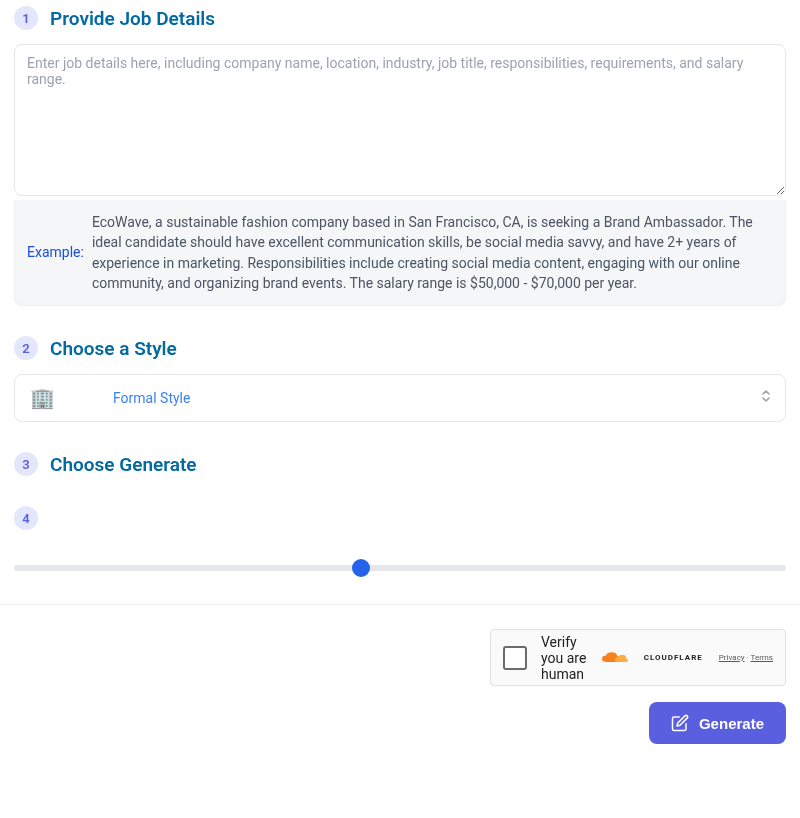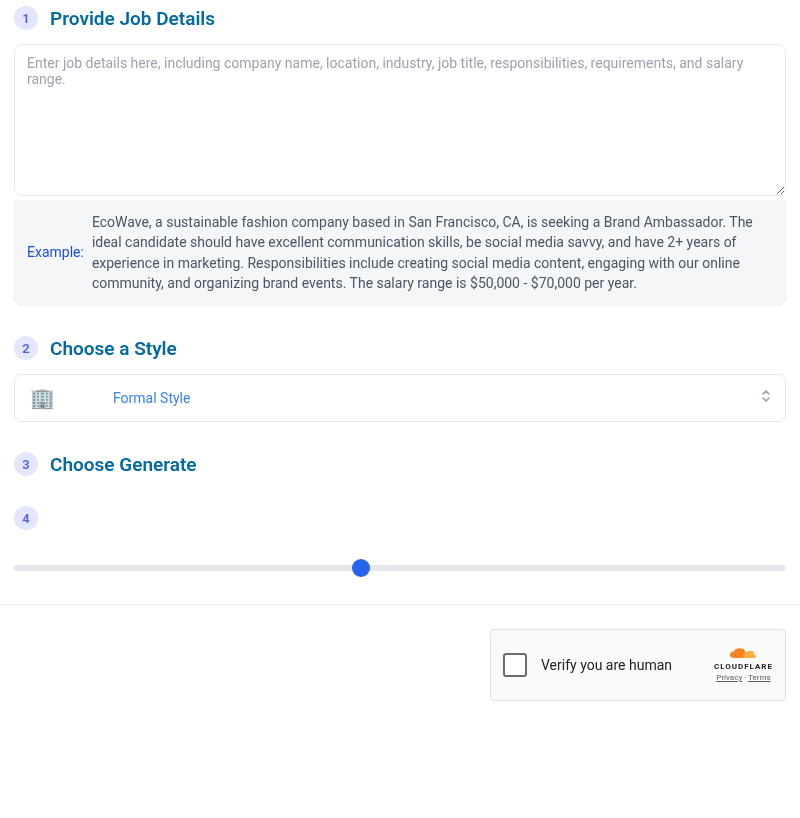--- a/index.html
+++ b/index.html
@@ -145,21 +145,21 @@
   }
   .footer {
     padding: 24px 14px 14px 14px;
     display: flex;
     flex-direction: column;
     align-items: flex-end;
     gap: 16px;
   }
   .captcha-box {
     width: 296px;
-    height: 72px;
+    height: 57px;
     border: 1px solid #e1e1e1;
     background: #fafafa;
     border-radius: 4px;
     display: flex;
     align-items: center;
     padding: 0 12px;
     gap: 14px;
     position: relative;
   }
   .captcha-check {
@@ -170,23 +170,23 @@
     background: #fff;
     cursor: pointer;
   }
   .captcha-text {
     font-size: 14px;
     color: #222;
     flex: 1;
   }
   .captcha-right {
     display: flex;
-    flex-direction: column;
-    align-items: center;
-    gap: 2px;
+    flex-direction: row;
+    align-items: center;
+    gap: 16px;
   }
   .cloudflare-logo {
     display: flex;
     align-items: flex-end;
     gap: 1px;
   }
   .cf-cloud {
     width: 26px;
     height: 12px;
     display: block;
@@ -304,13 +304,22 @@
           <path d="M20 12 Q16 12 16 9 Q16 6 20 6 Q21 3 25 3 Q30 3 30 8 Q32 8 32 10 Q32 12 29 12 Z" fill="#fbad41"></path>
         </svg>
       </div>
       <div class="cf-word">CLOUDFLARE</div>
       <div class="cf-links">
         <a>Privacy</a><span> · </span><a>Terms</a>
       </div>
     </div>
   </div>
 
+  <button class="generate-btn">
+    <span class="gen-icon">
+      <svg width="18" height="18" viewBox="0 0 24 24" fill="none" stroke="#ffffff" stroke-width="2" stroke-linecap="round" stroke-linejoin="round">
+        <path d="M11 4H4a2 2 0 0 0-2 2v14a2 2 0 0 0 2 2h14a2 2 0 0 0 2-2v-7"></path>
+        <path d="M18.5 2.5a2.121 2.121 0 0 1 3 3L12 15l-4 1 1-4 9.5-9.5z"></path>
+      </svg>
+    </span>
+    <span>Generate</span>
+  </button>
 </div>
 
 </body></html>

